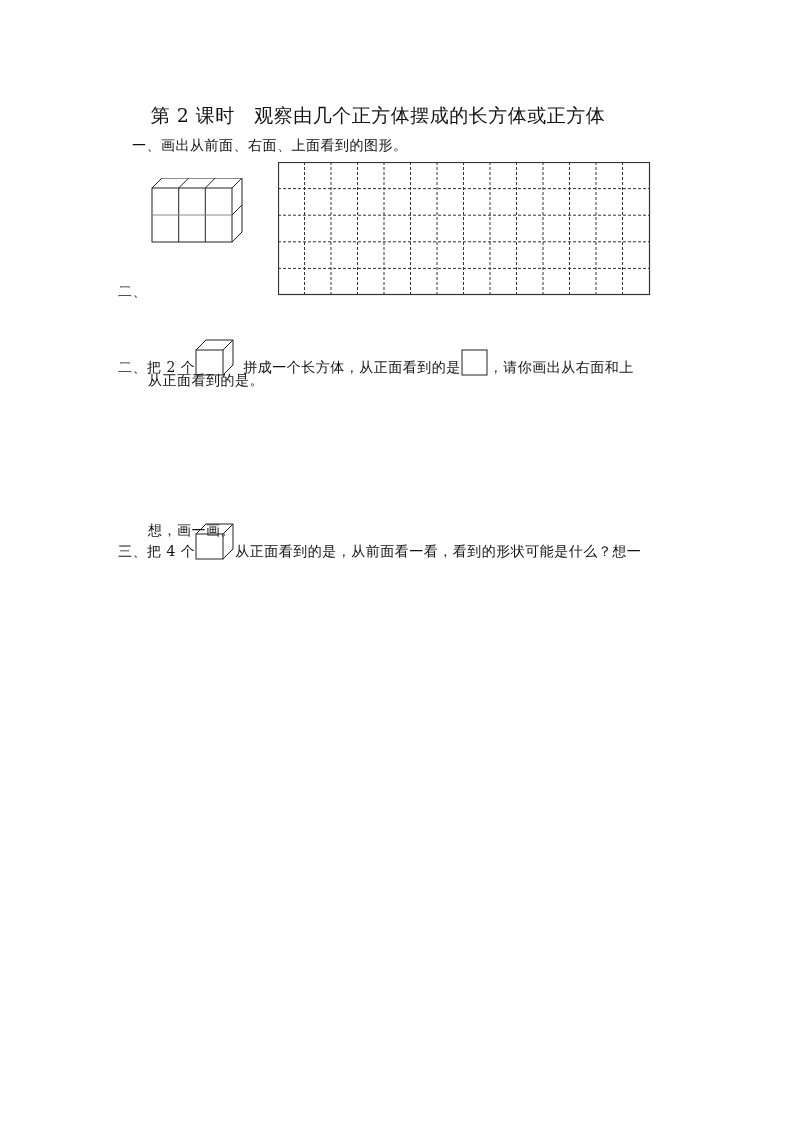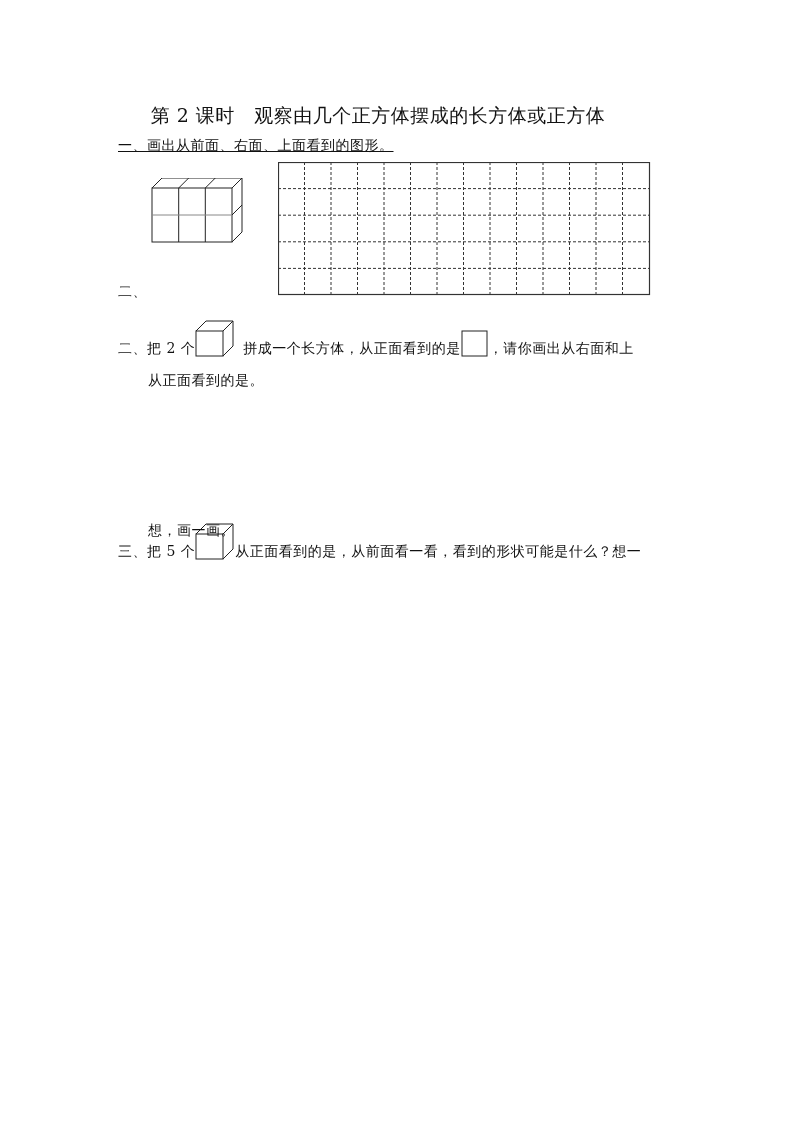--- a/index.html
+++ b/index.html
@@ -1,23 +1,23 @@
 <!DOCTYPE html>
 <html><head>
 <meta charset="utf-8">
 <style>
   html, body { margin: 0; padding: 0; background: #ffffff; }
   body { width: 793px; height: 1122px; position: relative; overflow: hidden;
          font-family: "DejaVu Serif", "Liberation Serif", serif; color: #111; }
   .abs { position: absolute; }
   .title { left: 0; width: 756px; top: 103px; text-align: center; font-size: 19px; letter-spacing: 0.5px; white-space: pre; }
   .line { font-size: 14px; white-space: nowrap; letter-spacing: 0.5px; }
-  .q1 { left: 118px; top: 137px; text-decoration: underline; }
+  .q1 { left: 132px; top: 137px; }
   .q1b { left: 118px; top: 283px; }
-  .q2 { left: 118px; top: 320px; }
+  .q2 { left: 118px; top: 339px; }
   .q2b { left: 148px; top: 372px; }
   .q3 { left: 118px; top: 523px; }
   .q3b { left: 148px; top: 522px; }
   .inl { display: inline-block; vertical-align: bottom; }
   svg { display: block; }
 </style>
 </head>
 <body>
 
 <div class="abs title">第 2 课时　观察由几个正方体摆成的长方体或正方体</div>
@@ -79,21 +79,21 @@
           <line x1="38" y1="1" x2="38" y2="26"></line>
           <line x1="28" y1="36" x2="38" y2="26"></line>
         </g>
       </svg></span><span style="margin-left:6px">拼成一个长方体，从正面看到的是</span><span class="inl"><svg width="28" height="28">
         <rect x="1" y="1" width="25" height="25" fill="none" stroke="#222" stroke-width="1"></rect>
       </svg></span><span>，请你画出从右面和上</span>
 </div>
 <div class="abs line q2b">从正面看到的是。</div>
 
 <div class="abs line q3">
-  <span>三、把 5 个</span><span class="inl"><svg width="40" height="38">
+  <span>三、把 4 个</span><span class="inl"><svg width="40" height="38">
         <g stroke="#222" fill="none" stroke-width="1">
           <rect x="1" y="11" width="27" height="25"></rect>
           <line x1="1" y1="11" x2="11" y2="1"></line>
           <line x1="11" y1="1" x2="38" y2="1"></line>
           <line x1="28" y1="11" x2="38" y2="1"></line>
           <line x1="38" y1="1" x2="38" y2="26"></line>
           <line x1="28" y1="36" x2="38" y2="26"></line>
         </g>
       </svg></span><span>从正面看到的是，从前面看一看，看到的形状可能是什么？想一</span>
 </div>

